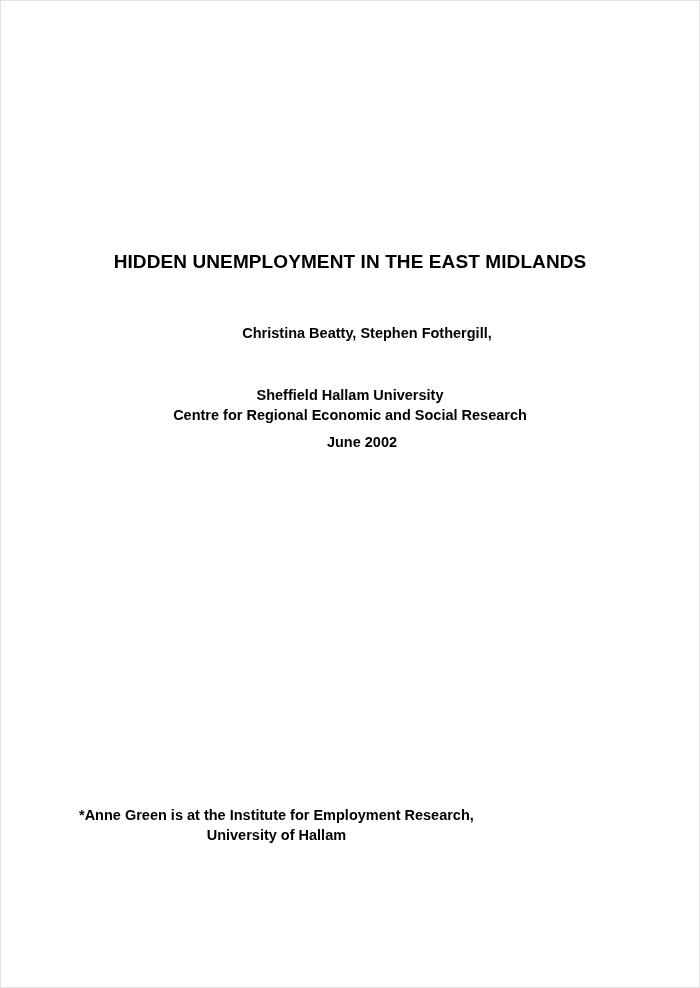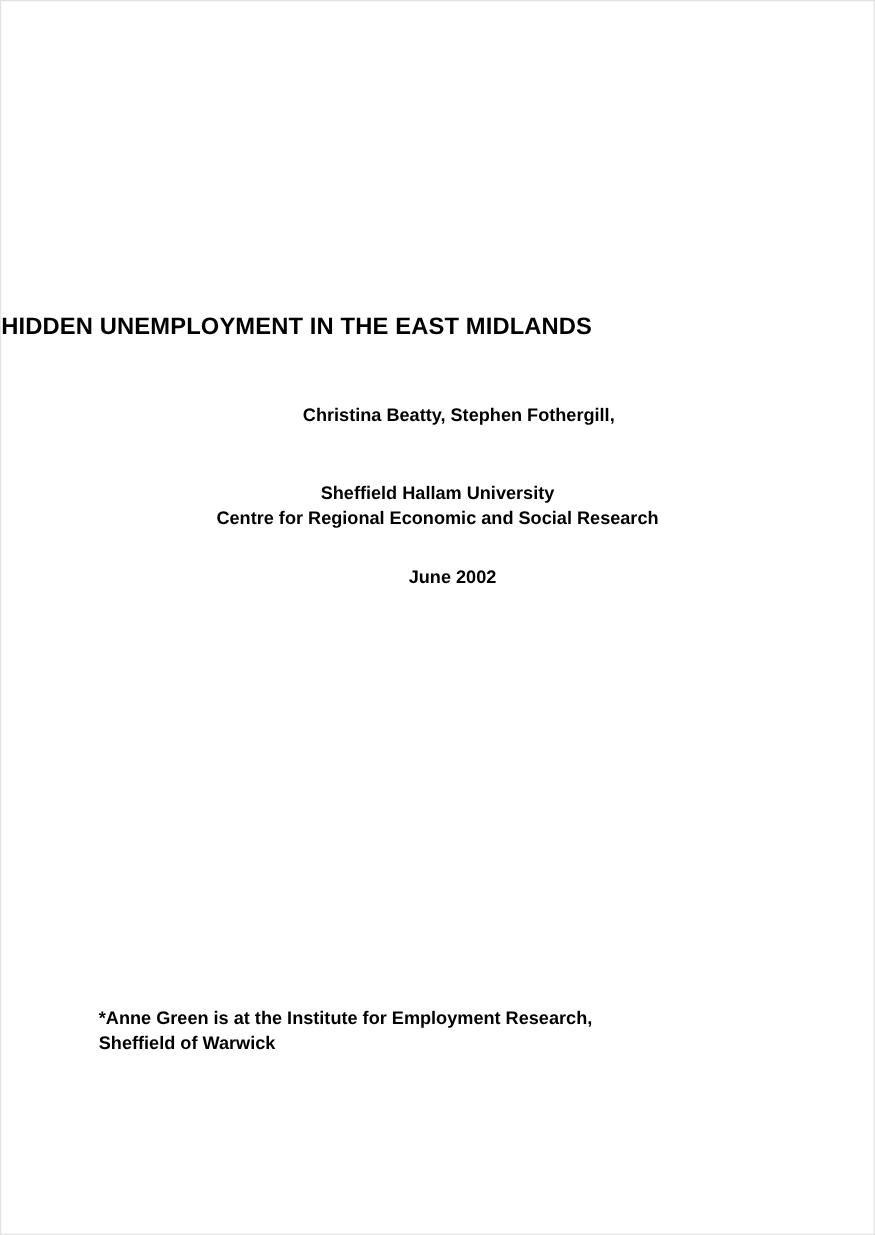--- a/index.html
+++ b/index.html
@@ -16,45 +16,45 @@
     font-family: "Liberation Sans", sans-serif;
     color: #000000;
     overflow: hidden;
     box-sizing: content-box;
   }
   .doc-title {
     position: absolute;
     top: 249px;
     left: 0;
     right: 0;
-    text-align: left;
+    text-align: center;
     font-size: 19px;
     font-weight: bold;
     line-height: 23px;
     letter-spacing: 0.1px;
     white-space: nowrap;
   }
   .center-block {
     position: absolute;
     left: 0;
     right: 0;
     text-align: center;
     font-size: 14.5px;
     font-weight: bold;
     line-height: 20px;
     white-space: nowrap;
   }
   .authors-block { top: 322px; margin-left: 34px; }
   .affiliation-block { top: 384px; }
-  .date-block { top: 451px; padding-left: 24px; }
+  .date-block { top: 431px; padding-left: 24px; }
   .footnote-block {
     position: absolute;
     top: 804px;
     left: 78px;
-    text-align: left;
+    text-align: center;
     font-size: 14.5px;
     font-weight: bold;
     line-height: 20px;
     white-space: nowrap;
   }
 </style>
 </head>
 <body>
 
 <div class="page">
@@ -67,16 +67,16 @@
 
   <div class="center-block affiliation-block">
     <div>Sheffield Hallam University</div>
     <div>Centre for Regional Economic and Social Research</div>
   </div>
 
   <div class="center-block date-block">June 2002</div>
 
   <div class="footnote-block">
     <div>*Anne Green is at the Institute for Employment Research,</div>
-    <div>Sheffield of Warwick</div>
+    <div>University of Hallam</div>
   </div>
 
 </div>
 
 </body></html>

